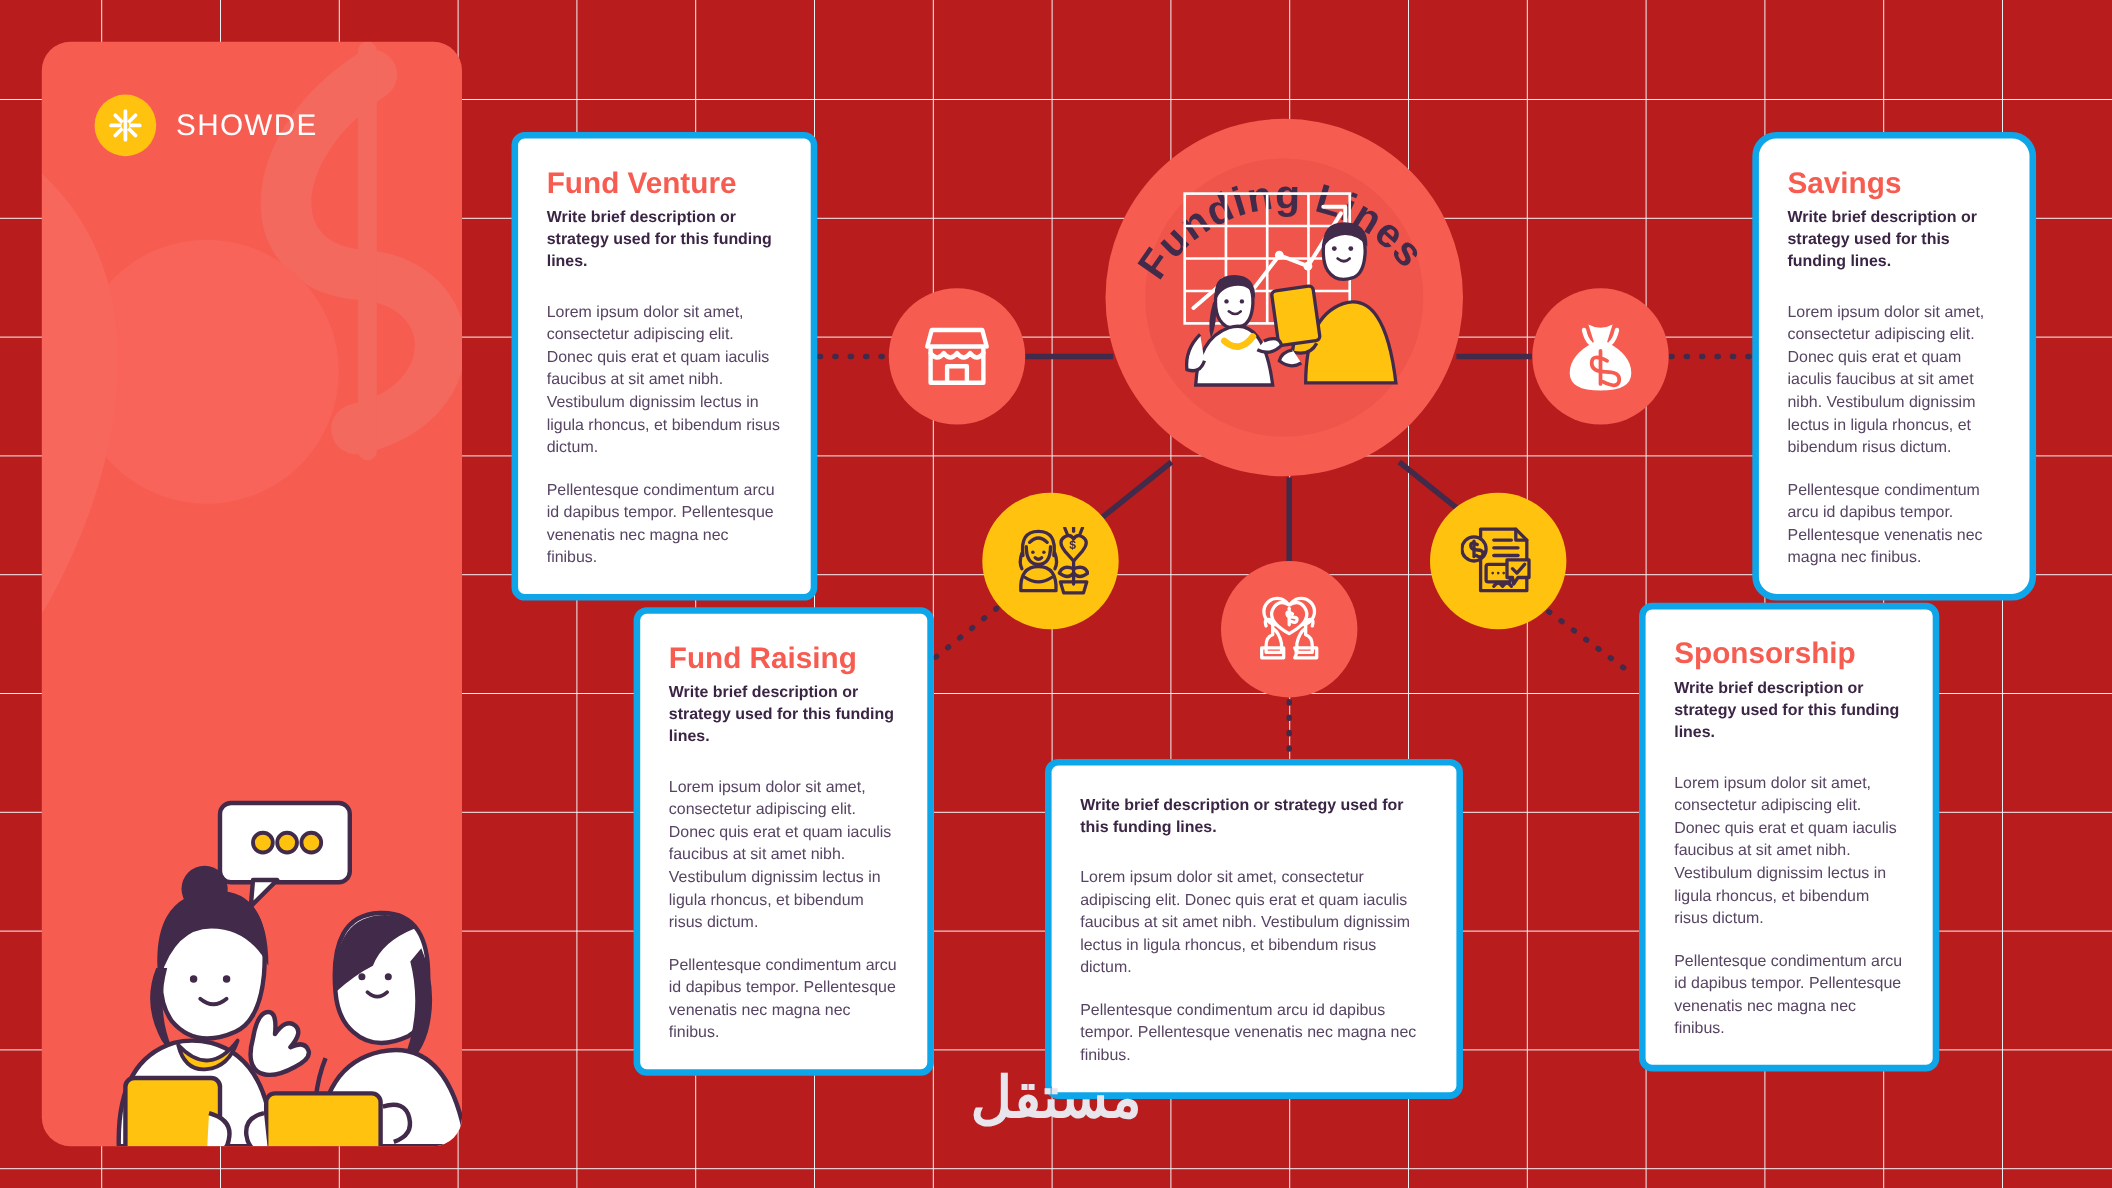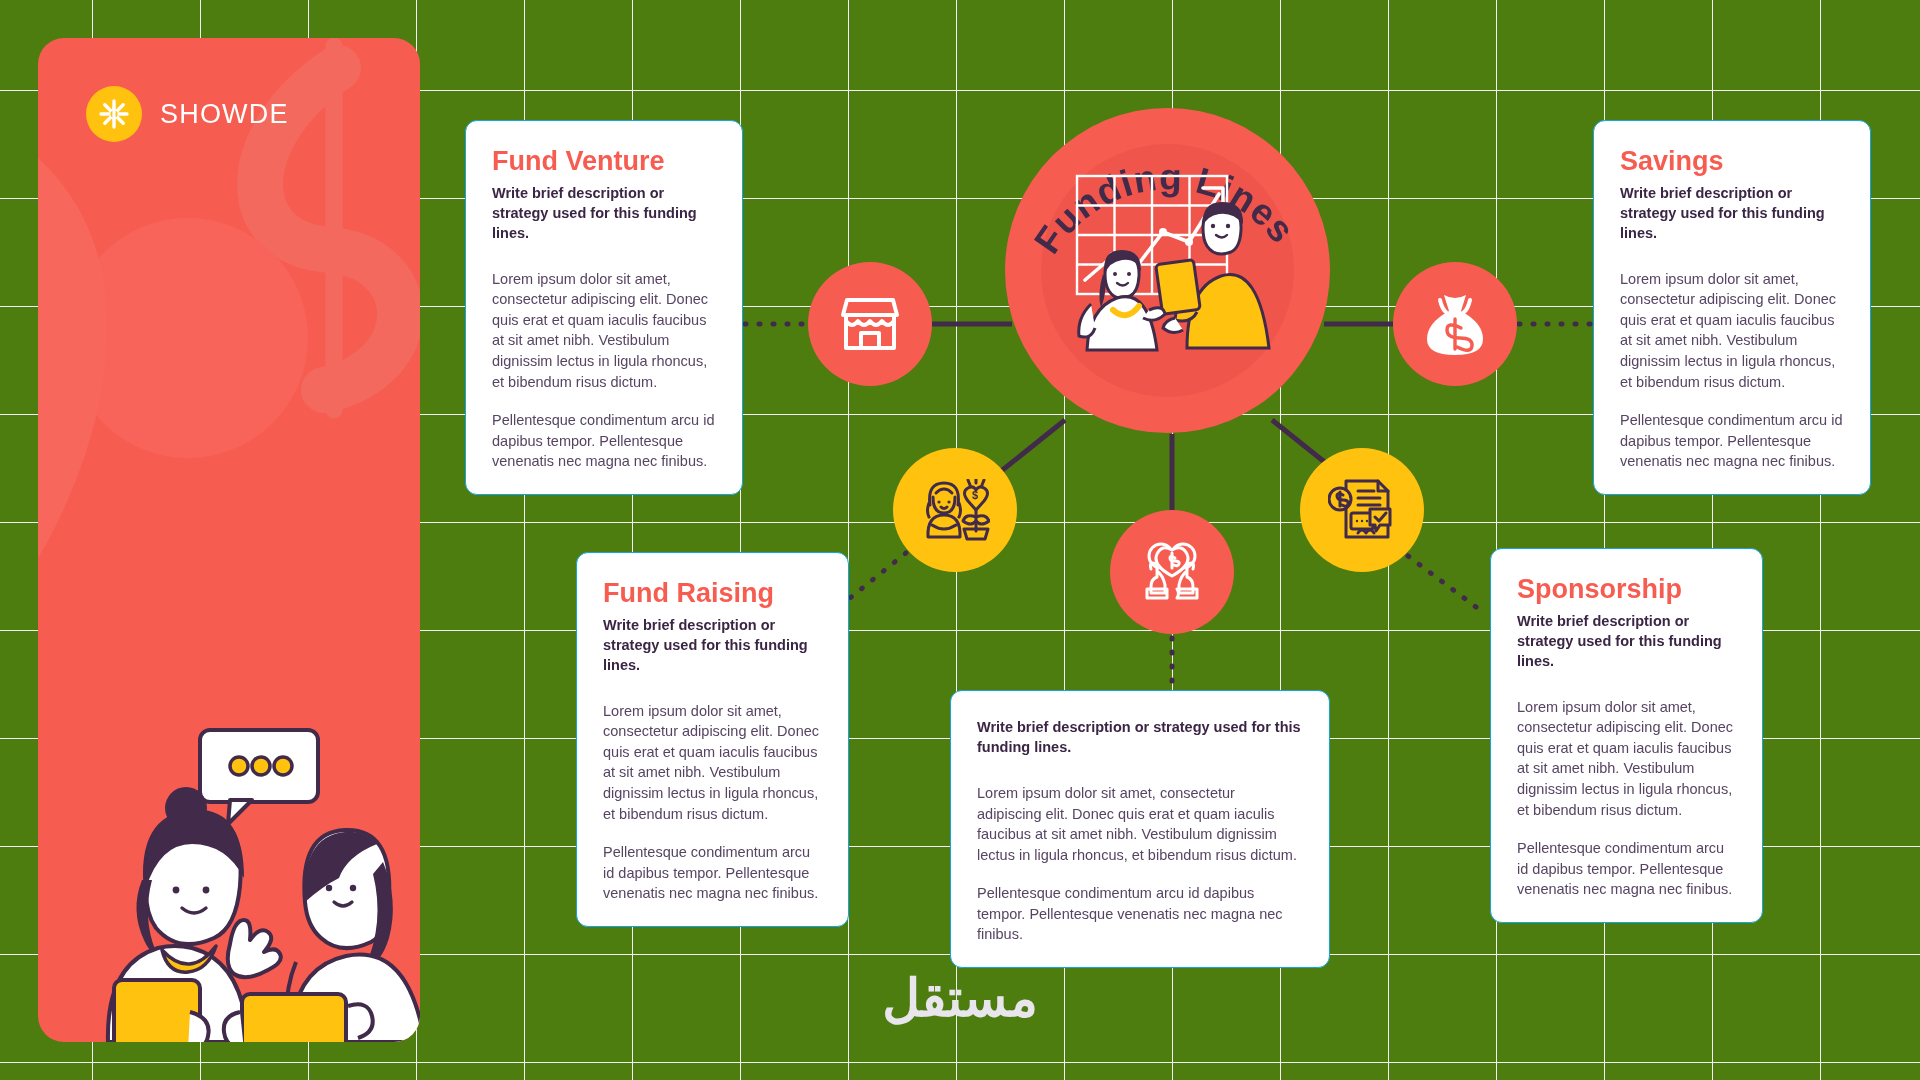--- a/index.html
+++ b/index.html
@@ -7,21 +7,21 @@
     padding: 0;
     background: #ffffff;
   }
   body {
     font-family: "Liberation Sans", sans-serif;
   }
   #canvas {
     position: relative;
     width: 1920px;
     height: 1080px;
-    background: #4d7c0f;
+    background: #b91c1c;
     overflow: hidden;
   }
   
   #grid {
     position: absolute;
     inset: 0;
     background-image:
       linear-gradient(to right, #f2f2f4 1px, transparent 1px),
       linear-gradient(to bottom, #f2f2f4 1px, transparent 1px);
     background-size: 108px 108px;
@@ -78,21 +78,21 @@
     position: absolute;
     left: 52px;
     bottom: 0px;
     width: 330px;
     height: 330px;
   }
   
   .card {
     position: absolute;
     background: #ffffff;
-    border: 1px solid #0ea5e9;
+    border: 6px solid #0ea5e9;
     border-radius: 12px;
     box-sizing: border-box;
     padding: 26px 26px 22px 26px;
   }
   .card-title {
     color: #f75c51;
     font-size: 27px;
     font-weight: 700;
     margin: 0 0 6px 0;
     line-height: 1.1;
@@ -106,21 +106,21 @@
   }
   .card-p {
     color: #574463;
     font-size: 14.5px;
     line-height: 1.42;
     margin: 0 0 18px 0;
   }
   .card-p:last-child { margin-bottom: 0; }
 
   #card-fund-venture { left: 465px; top: 120px;  width: 278px; }
-  #card-savings      { left: 1593px; top: 120px; width: 278px; }
+  #card-savings      { left: 1593px; top: 120px; width: 258px; border-radius: 22px; }
   #card-fund-raising { left: 576px; top: 552px;  width: 273px; }
   #card-sponsorship  { left: 1490px; top: 548px; width: 273px; }
   #card-donation     { left: 950px; top: 690px;  width: 380px; }
 
   
   .node {
     position: absolute;
     border-radius: 50%;
     display: flex;
     align-items: center;

